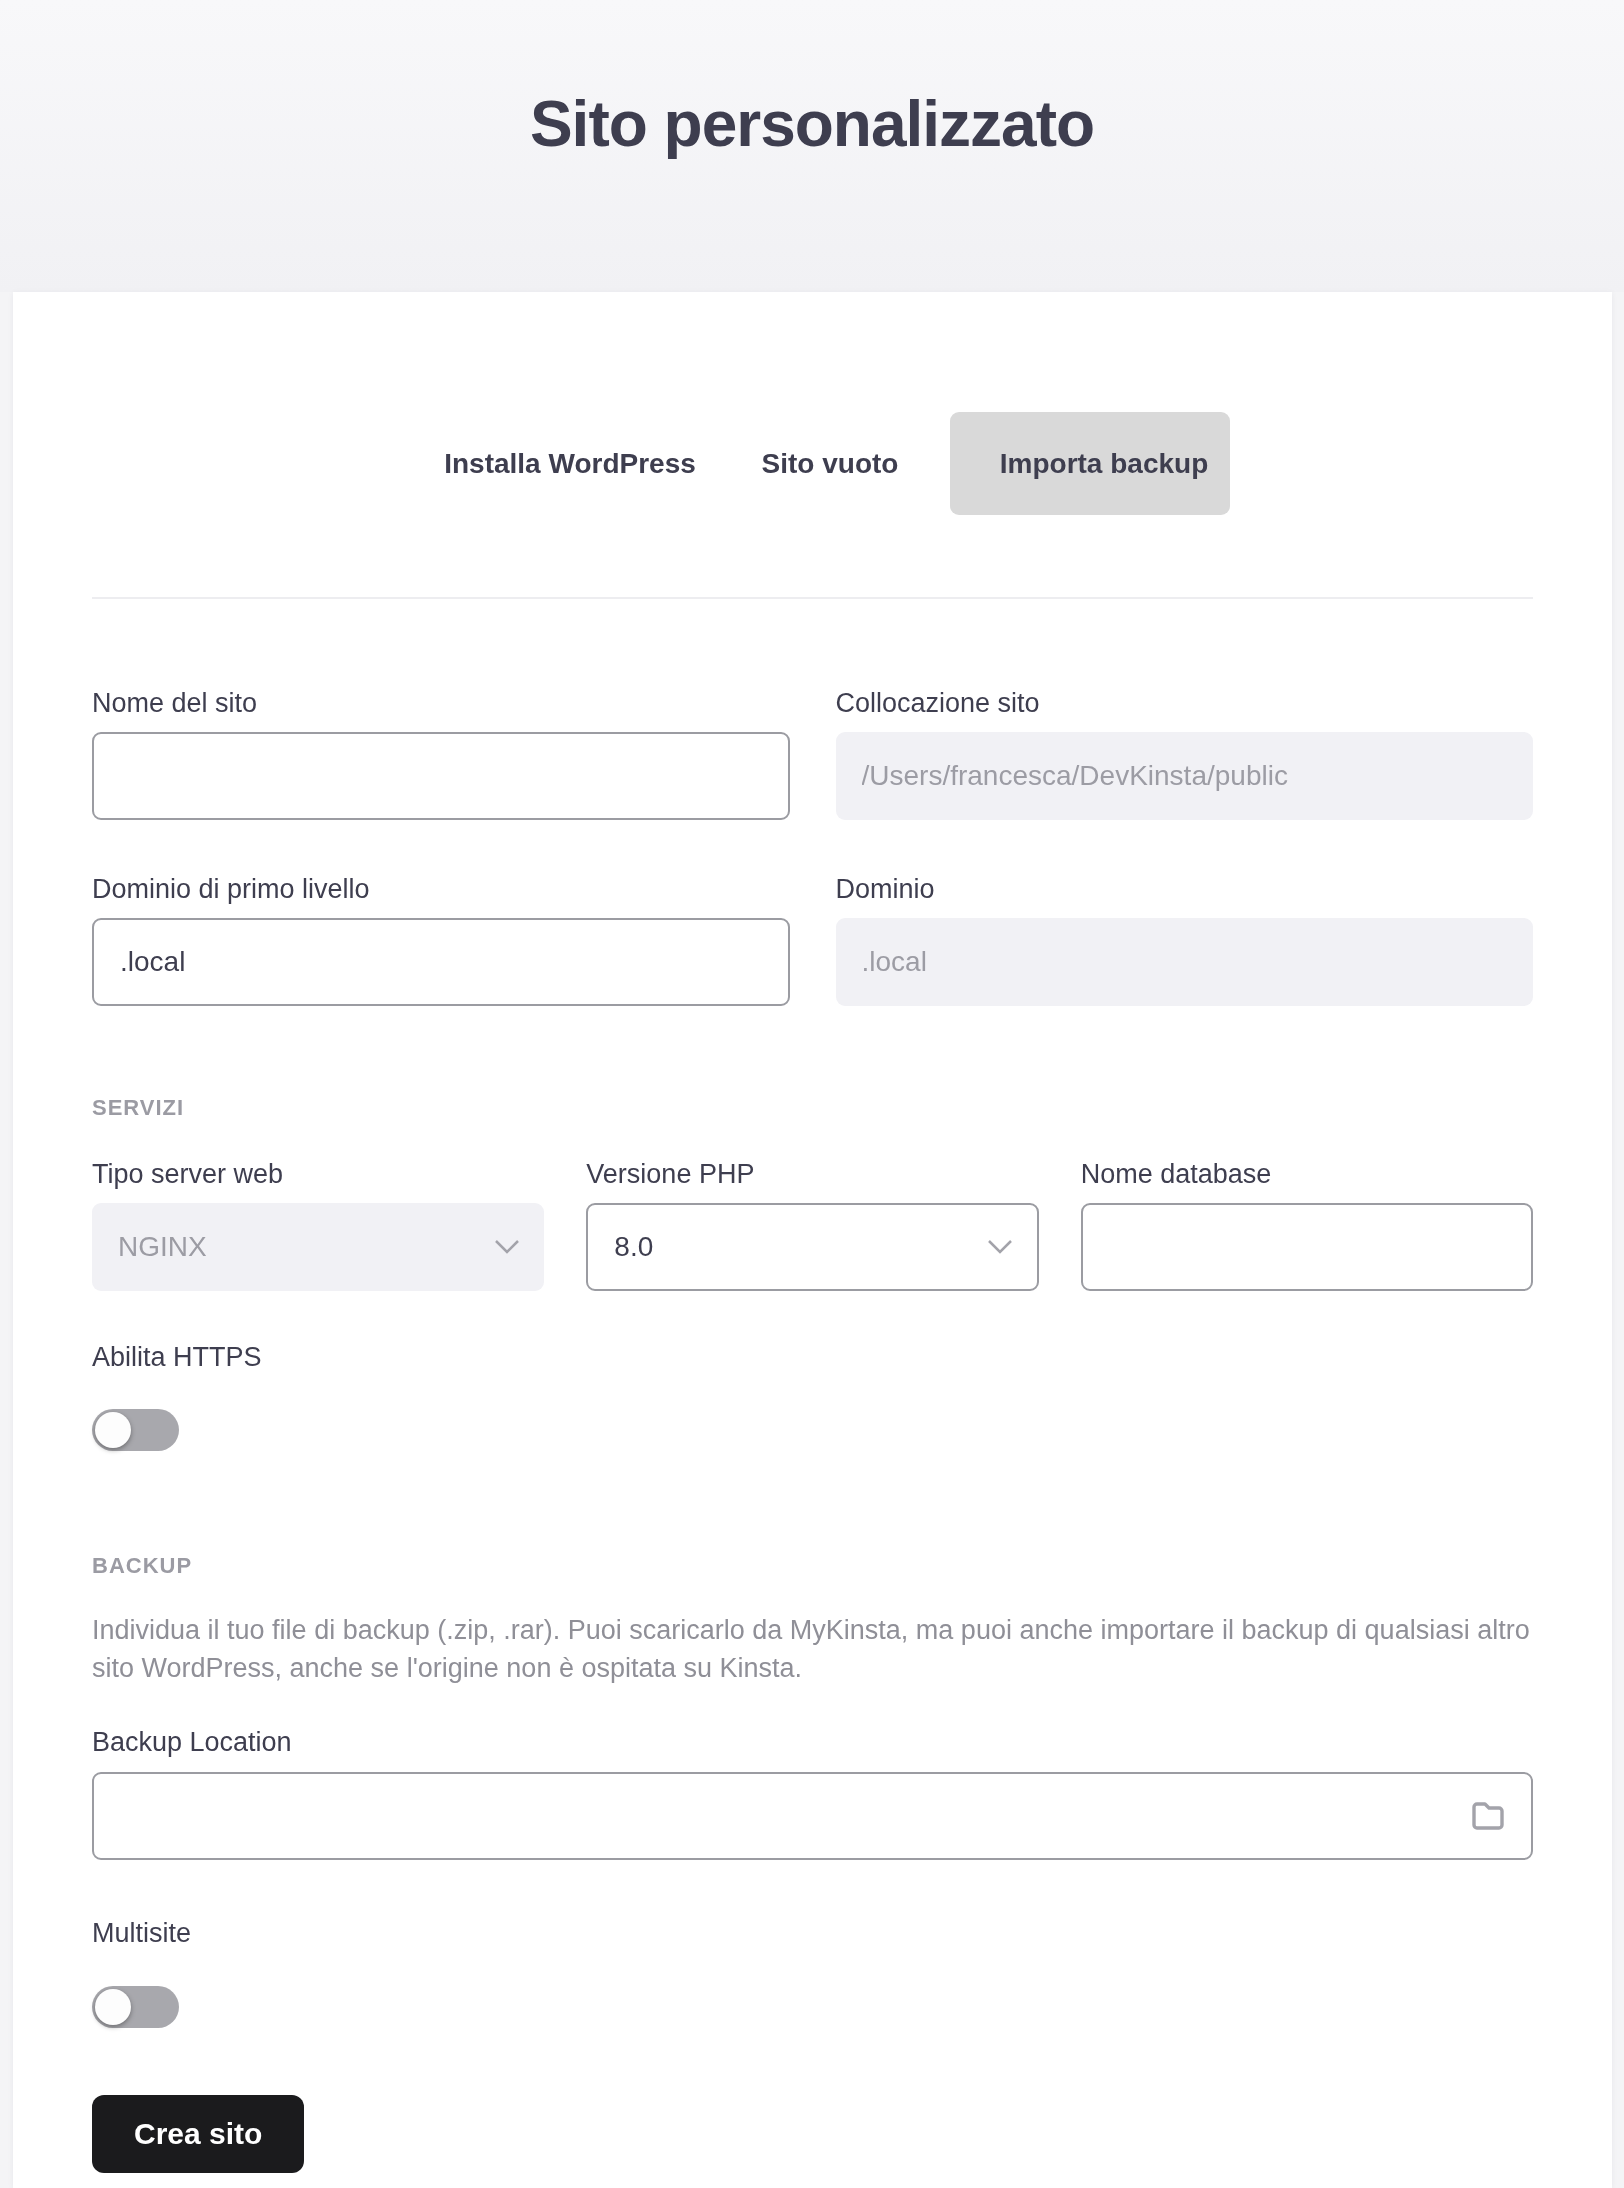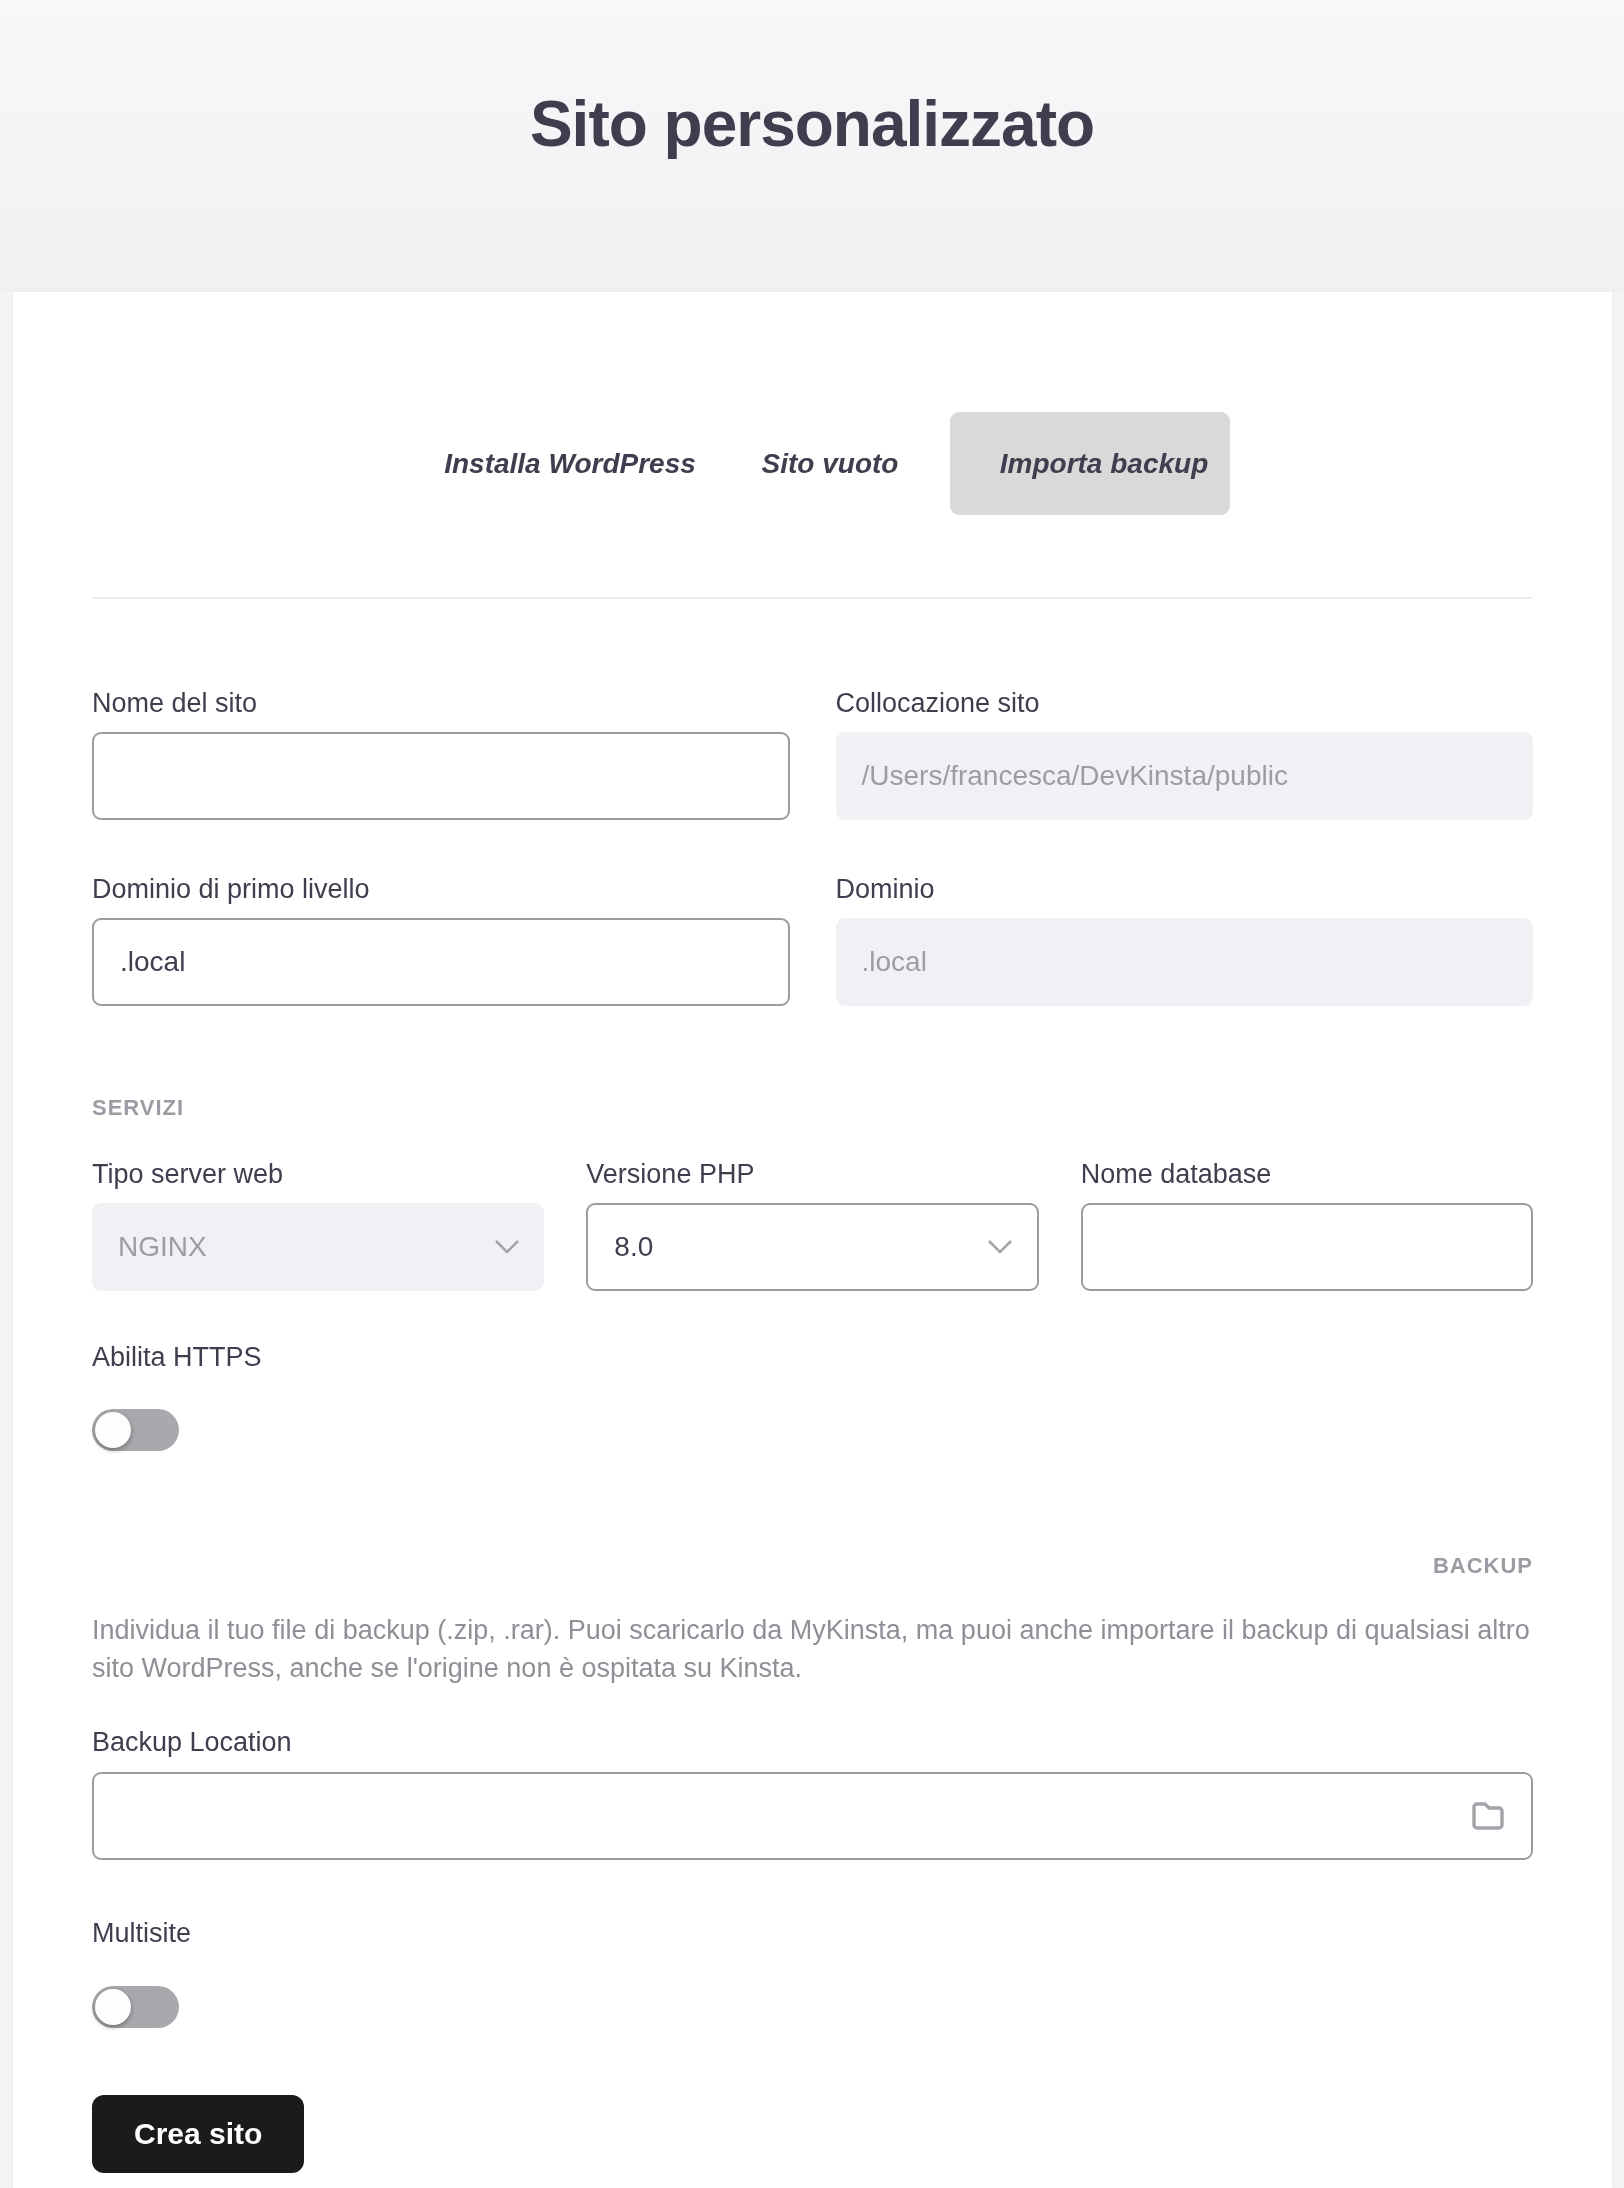--- a/index.html
+++ b/index.html
@@ -34,21 +34,20 @@
     margin-left:338px;
     display:flex;
   }
   .tab {
     height:103px; border-radius:9px;
     display:flex; align-items:center; justify-content:center;
     text-align:center;
     font-size:28px; font-weight:700; line-height:1.14; color:#3e3e4f;
     cursor:pointer;
     white-space:pre-line;
-    font-style:italic;
   }
   .tab-1 { width:280px; }
   .tab-2 { width:240px; }
   .tab-3 { width:280px;padding-left:28px; }
   .tab.selected { background:#d9d9d9; }
   .divider { height:2px; background:#ededf0; margin-top:82px; }
   
   .grid2 { display:grid; grid-template-columns:1fr 1fr; column-gap:46px; }
   .grid3 { display:grid; grid-template-columns:1fr 1fr 1fr; column-gap:42px; }
   .row-1 { margin-top:91px; }
@@ -70,21 +69,21 @@
   }
   .select-box {
     display:flex; align-items:center; position:relative; cursor:pointer;
   }
   .select-box .chevron { position:absolute; right:24px; top:50%; transform:translateY(-50%); }
   .select-box.disabled-box { cursor:default;padding-left:26px; }
   .section-label {
     font-size:22px; font-weight:700; letter-spacing:1px; color:#9b9ba3; line-height:24px;
   }
   .section-servizi { margin-top:90px; }
-  .section-backup  { margin-top:103px;text-align:right; }
+  .section-backup  { margin-top:103px; }
   .toggle-label-https { margin-top:53px; margin-bottom:0; }
   .toggle-label-multisite { margin-top:60px; margin-bottom:0; }
   .toggle {
     margin-top:38px;
     width:87px; height:42px; border-radius:21px;
     background:#a8a8ad; position:relative; cursor:pointer;
   }
   .toggle-multisite { margin-top:39px; }
   .toggle .knob {
     position:absolute; left:3px; top:3px;

